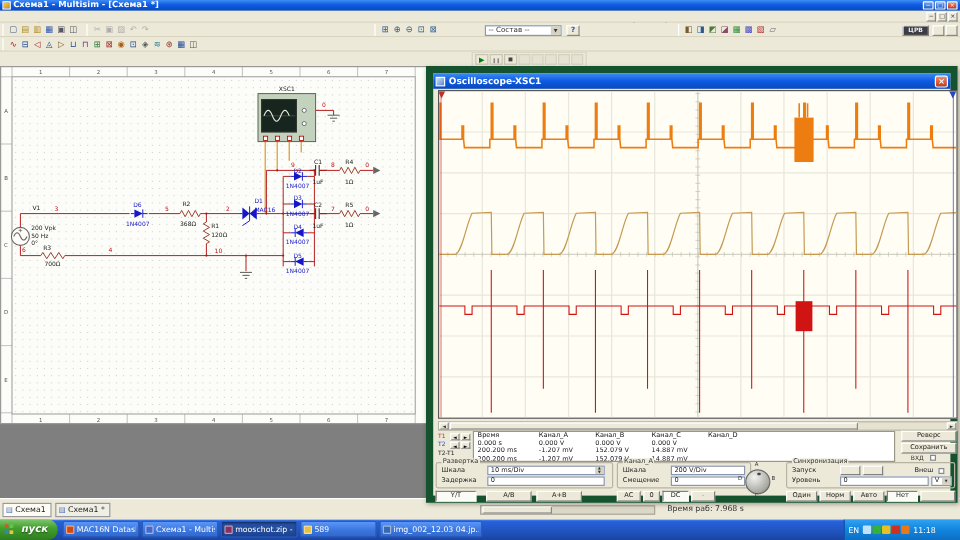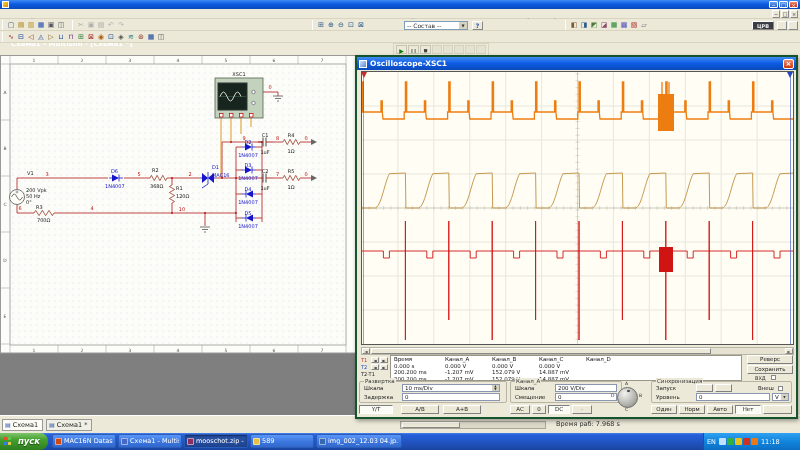--- a/index.html
+++ b/index.html
@@ -2,21 +2,21 @@
 <html><head>
 <meta charset="utf-8">
 <style>
   html,body{margin:0;padding:0;width:800px;height:450px;overflow:hidden;
     font-family:"DejaVu Sans","Liberation Sans",sans-serif;}
   #screen{position:relative;width:800px;height:450px;background:#ece9d8;overflow:hidden;}
   .abs{position:absolute;}
   
   #titlebar{left:0;top:0;width:800px;height:9px;
     background:linear-gradient(180deg,#3f8cf3 0%,#0d5be4 45%,#0a49bb 100%);color:#fff;}
-  #titlebar .ttext{position:absolute;left:11px;top:0;font-size:7px;line-height:9px;font-weight:bold;white-space:nowrap;margin-top:40px;}
+  #titlebar .ttext{position:absolute;left:11px;top:0;font-size:7px;line-height:9px;font-weight:bold;white-space:nowrap;}
   #app-icon{position:absolute;left:2px;top:1px;width:7px;height:7px;
     background:linear-gradient(135deg,#ffd23e,#d08a10);border:1px solid #fff;box-sizing:border-box;}
   .winbtn{position:absolute;top:1px;width:9px;height:7px;font-size:5px;line-height:6px;text-align:center;
     color:#fff;background:linear-gradient(180deg,#6aa2f5,#2a62c8);border:1px solid #fff;box-sizing:border-box;border-radius:1px;}
   .winbtn.close{background:linear-gradient(180deg,#ef8a70,#cc3311);}
   #menubar{left:0;top:9px;width:800px;height:10px;background:#ece9d8;border-bottom:1px solid #d8d4c0;box-sizing:border-box;}
   .mi{display:inline-block;padding:0 4px;font-size:7px;line-height:10px;color:#222;}
   .mdibtn{position:absolute;top:1px;width:8px;height:8px;background:#ece9d8;border:1px solid;
     border-color:#fff #888 #888 #fff;font-size:5px;line-height:6px;text-align:center;color:#333;box-sizing:border-box;}
   #tb1{left:0;top:19px;width:800px;height:12px;background:#ece9d8;border-bottom:1px solid #d8d4c0;box-sizing:border-box;}
@@ -61,21 +61,21 @@
   .task.active{background:linear-gradient(180deg,#2a54a8,#1e4490);box-shadow:inset 0 1px 2px #102a60;}
   .ticon{width:7px;height:7px;flex:0 0 7px;border-radius:1px;margin-right:2px;border:1px solid rgba(255,255,255,.5);box-sizing:border-box;}
   .tlabel{font-size:6.5px;color:#fff;white-space:nowrap;overflow:hidden;}
   #tray{position:absolute;right:0;top:0;width:96px;height:17px;
     background:linear-gradient(180deg,#2fa2f2 0%,#1184dd 50%,#0d6fc4 100%);border-left:1px solid #0a58a8;display:flex;align-items:center;}
   #tray .lang{font-size:6.5px;color:#fff;margin:0 3px;}
   .trayicon{width:7px;height:7px;border-radius:1px;margin-right:1px;}
   #tray .clock{font-size:6.5px;color:#fff;margin-left:2px;}
   
   #scope{left:355px;top:55px;width:443px;height:364px;background:#ece9d8;
-    border:2px solid #14532d;box-sizing:border-box;box-shadow:1px 2px 4px rgba(0,0,0,.35);}
+    border:6px solid #14532d;box-sizing:border-box;box-shadow:1px 2px 4px rgba(0,0,0,.35);}
   #sc-title{position:absolute;left:0;top:0;width:100%;height:13px;
     background:linear-gradient(180deg,#3f8cf3 0%,#0d5be4 50%,#0a49bb 100%);color:#fff;}
   #sc-title .ttext{position:absolute;left:13px;top:0;font-size:7.5px;line-height:13px;font-weight:bold;}
   #sc-title .icon{position:absolute;left:2px;top:3px;width:8px;height:8px;background:linear-gradient(135deg,#cfe2ff,#5a86c8);border:1px solid #fff;box-sizing:border-box;}
   #sc-close{position:absolute;right:2px;top:1.5px;width:11px;height:10px;border-radius:2px;
     background:linear-gradient(180deg,#ef8a70,#d03808);border:1px solid #fff;box-sizing:border-box;
     color:#fff;font-size:7px;line-height:8px;text-align:center;font-weight:bold;}
   #sc-display{position:absolute;left:4px;top:14px;width:433px;height:274px;background:#fffdf4;
     border:1px solid #555;box-sizing:border-box;}
   #sc-scroll{position:absolute;left:4px;top:290px;width:433px;height:8px;background:#e6e2d2;border:1px solid #b8b4a4;box-sizing:border-box;}

